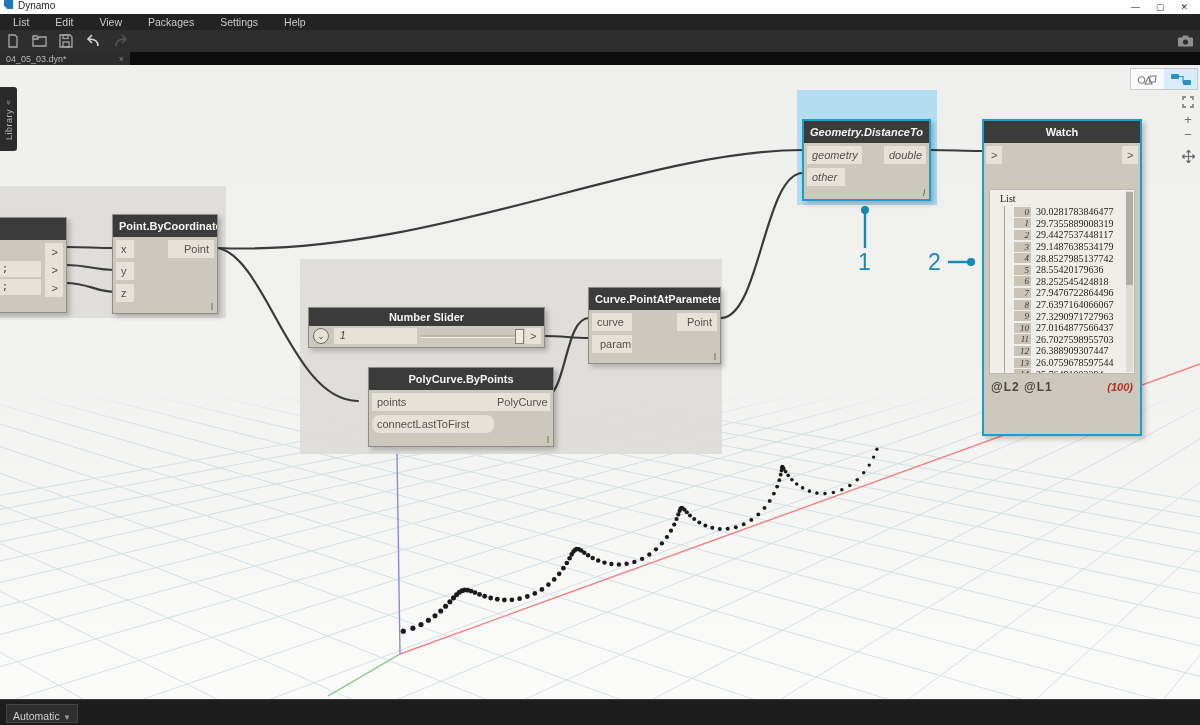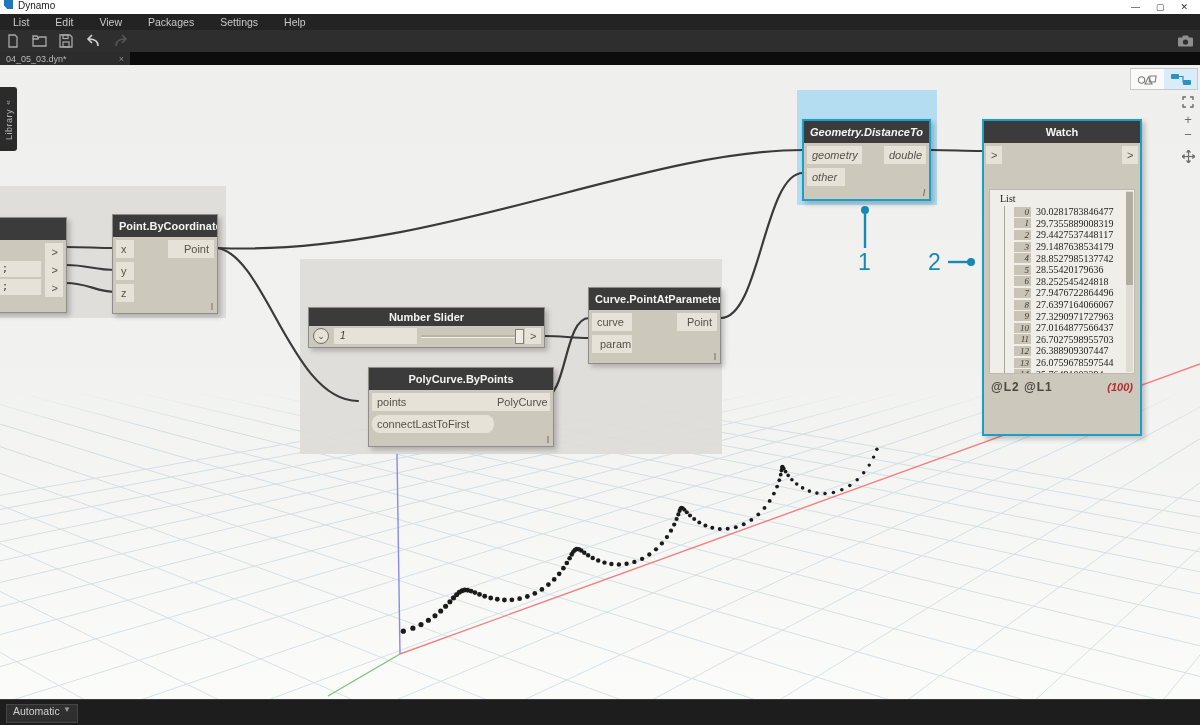--- a/index.html
+++ b/index.html
@@ -102,21 +102,21 @@
     background:#2b2b2b; border-radius:0 3px 3px 0; display:flex; flex-direction:column;
     align-items:center; justify-content:center; }
   .library-tab .lbl { writing-mode:vertical-rl; transform:rotate(180deg);
     color:#b5b5b5; font-size:9px; letter-spacing:.5px; }
   .library-tab .chev { color:#b5b5b5; font-size:8px; margin-bottom:2px; transform:rotate(90deg); }
 
   
   .bottombar { height:28px; background:#1d1d1d; border-top:1px solid #3a3a3a;
     display:flex; align-items:center; padding:0 6px; }
   .run-dropdown { width:72px; height:19px; background:#2f2f2f; border:1px solid #454545;
-    color:#d0d0d0; font-size:10.5px; display:flex; align-items:flex-start; padding:0 6px; }
+    color:#d0d0d0; font-size:10.5px; display:flex; align-items:flex-end; padding:0 6px; }
   .run-dropdown .caret { margin-left:auto; color:#9a9a9a; font-size:8px; }
 </style>
 </head>
 <body>
 
 <div class="titlebar">
   <div class="app-logo"></div>
   <span>Dynamo</span>
   <div class="win-controls">
     <span>—</span>

